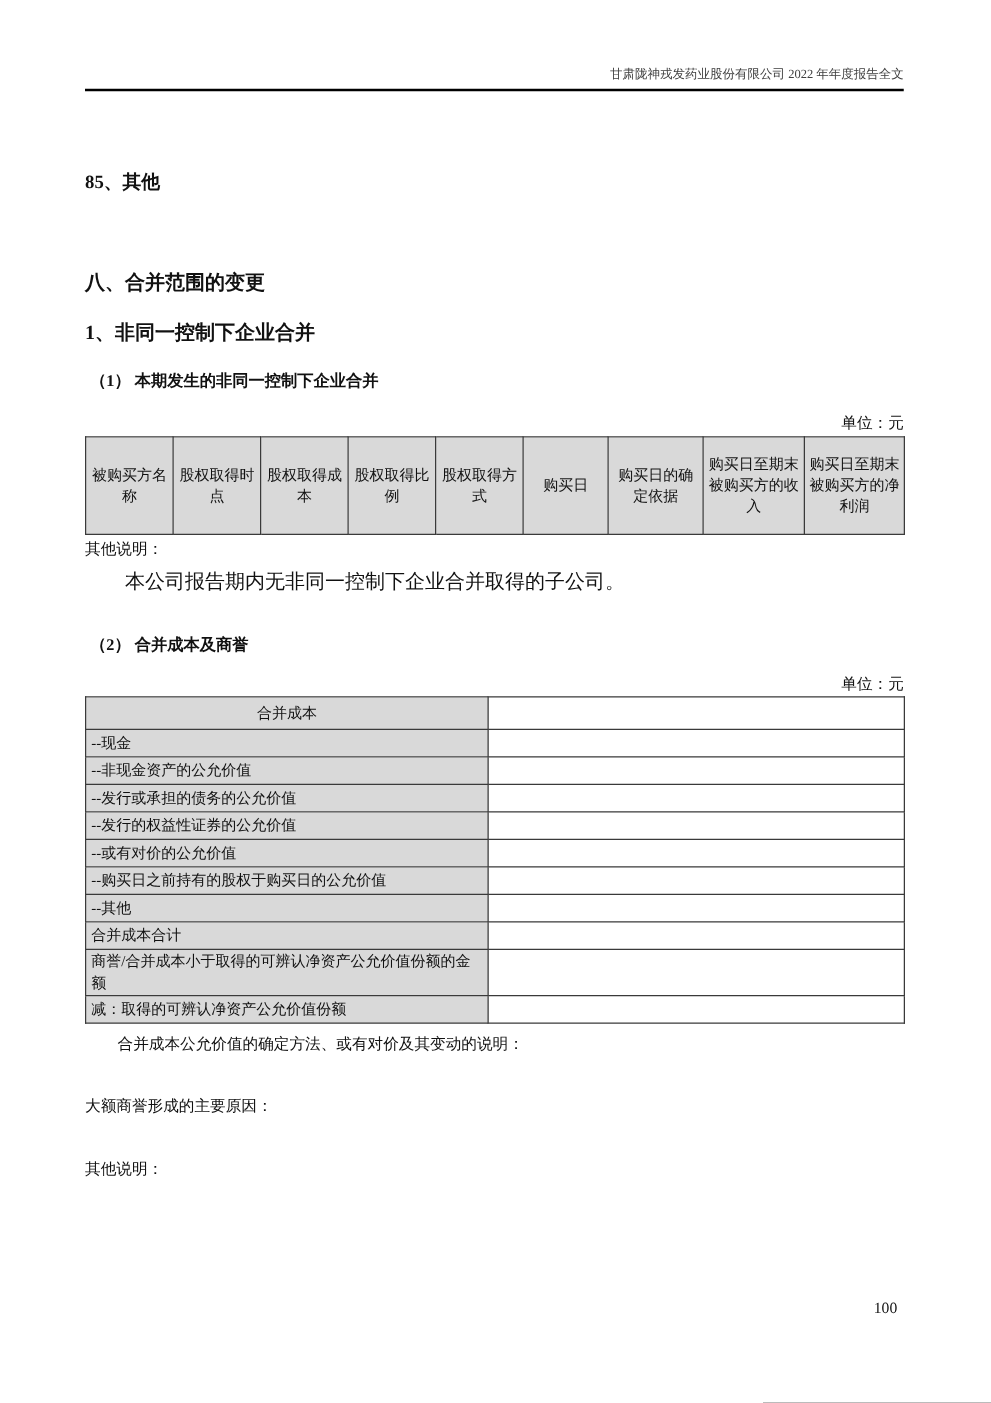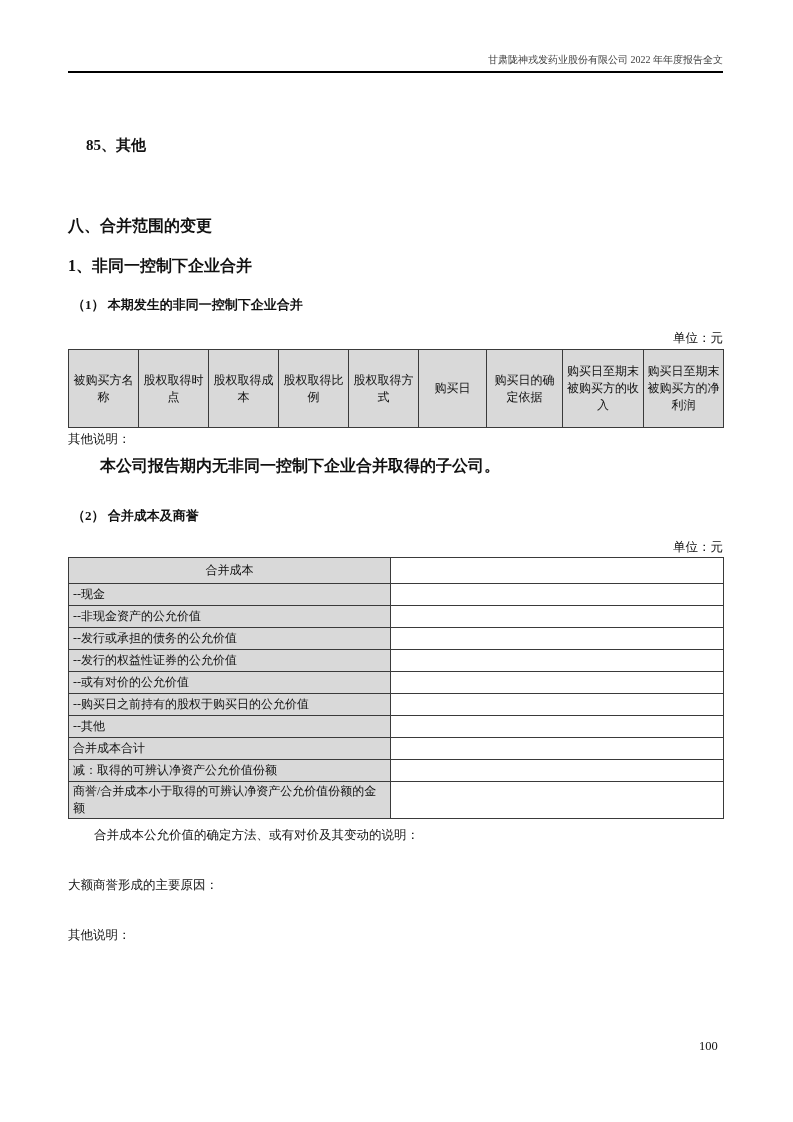--- a/index.html
+++ b/index.html
@@ -28,21 +28,21 @@
     position: absolute;
     top: 71px;
     left: 68px;
     right: 70px;
     height: 0;
     border-top: 2px solid #000;
   }
 
   .h-85 {
     position: absolute; top: 136px; left: 68px;
-    font-size: 15px; font-weight: bold; margin-left: 18px;
+    font-size: 15px; font-weight: bold;
   }
   .h-sec8 {
     position: absolute; top: 216px; left: 68px;
     font-size: 16px; font-weight: bold;
   }
   .h-sub1 {
     position: absolute; top: 256px; left: 68px;
     font-size: 16px; font-weight: bold;
   }
   .h-item {
@@ -108,21 +108,20 @@
     font-size: 12.5px;
     line-height: 17px;
   }
   .note-other-1 { top: 431px; }
   .statement-par {
     position: absolute;
     top: 455px;
     left: 100px;
     font-size: 16px;
     line-height: 22px;
-    font-weight: bold;
   }
   .note-fair-value { top: 827px; margin-left: 26px; }
   .note-goodwill { top: 877px; }
   .note-other-2 { top: 927px; }
 
   .page-number {
     position: absolute;
     top: 1039px;
     left: 699px;
     font-size: 12.5px;
@@ -217,25 +216,25 @@
     </tr>
     <tr>
       <td class="label-cell">--其他</td>
       <td class="value-cell"></td>
     </tr>
     <tr>
       <td class="label-cell">合并成本合计</td>
       <td class="value-cell"></td>
     </tr>
     <tr>
+      <td class="label-cell">商誉/合并成本小于取得的可辨认净资产公允价值份额的金额</td>
+      <td class="value-cell"></td>
+    </tr>
+    <tr>
       <td class="label-cell">减：取得的可辨认净资产公允价值份额</td>
-      <td class="value-cell"></td>
-    </tr>
-    <tr>
-      <td class="label-cell">商誉/合并成本小于取得的可辨认净资产公允价值份额的金额</td>
       <td class="value-cell"></td>
     </tr>
   </tbody>
     </table>
 
   <div class="note note-fair-value">合并成本公允价值的确定方法、或有对价及其变动的说明：</div>
 
   <div class="note note-goodwill">大额商誉形成的主要原因：</div>
 
   <div class="note note-other-2">其他说明：</div>

